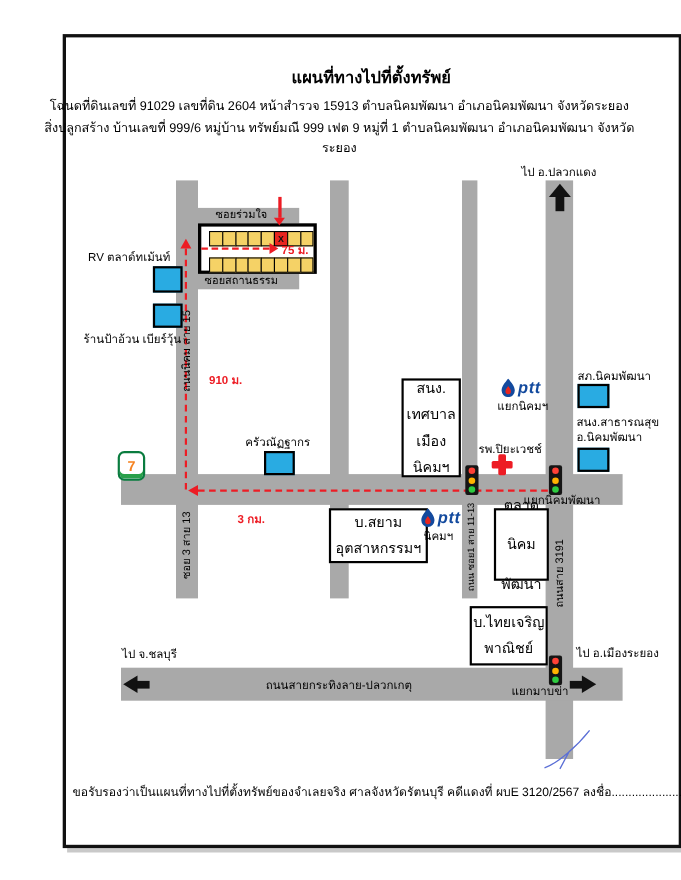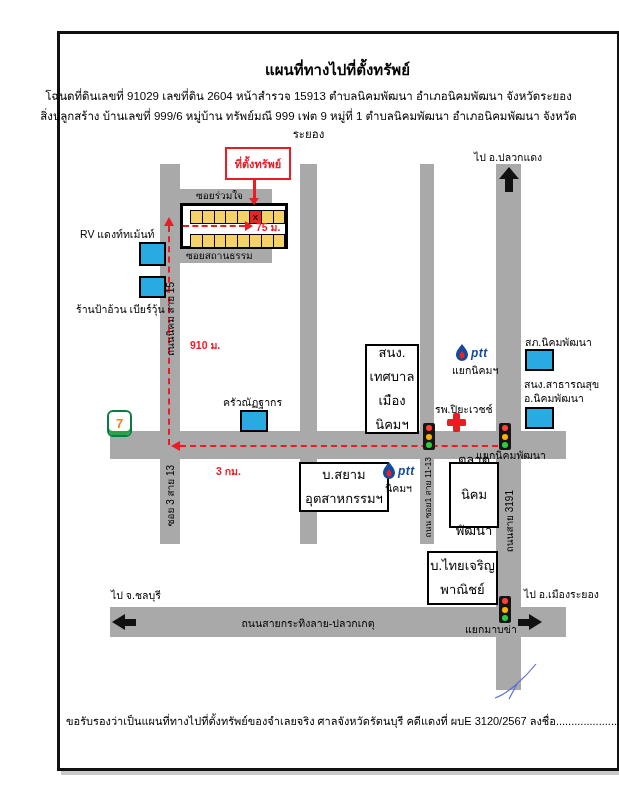--- a/index.html
+++ b/index.html
@@ -49,21 +49,21 @@
   .cross div{position:absolute;background:#ed1c24;border-radius:1.5px;}
   .cross .v{left:6px;top:0;width:7px;height:19px;}
   .cross .h{left:0;top:6px;width:19px;height:7px;}
   
   .seven{position:absolute;width:21px;height:23px;background:#fff;border:2px solid #0a7c3f;
          border-radius:6px;display:flex;align-items:center;justify-content:center;
          font-size:13px;font-weight:bold;color:#f58220;
          box-shadow:inset 0 -4px 0 #2aa04a;}
   
   .ptt{position:absolute;display:flex;align-items:center;gap:2px;}
-  .ptt .word{font-size:12px;font-weight:bold;font-style:italic;color:#134a9e;letter-spacing:0.5px;}
+  .ptt .word{font-size:15px;font-weight:bold;font-style:italic;color:#134a9e;letter-spacing:0.5px;}
 </style>
 </head>
 <body>
 
 <div class="page">
   <div class="frame"></div>
 
   <div class="title">แผนที่ทางไปที่ตั้งทรัพย์</div>
   <div class="sub" style="top:87px;">โฉนดที่ดินเลขที่ 91029  เลขที่ดิน 2604  หน้าสำรวจ 15913  ตำบลนิคมพัฒนา  อำเภอนิคมพัฒนา  จังหวัดระยอง</div>
   <div class="sub" style="top:107px;">สิ่งปลูกสร้าง บ้านเลขที่ 999/6  หมู่บ้าน ทรัพย์มณี 999 เฟต 9  หมู่ที่ 1  ตำบลนิคมพัฒนา  อำเภอนิคมพัฒนา  จังหวัดระยอง</div>
@@ -96,37 +96,36 @@
         <div class="house-cell"></div>
         <div class="house-cell"></div>
         <div class="house-cell"></div>
         <div class="house-cell"></div>
         <div class="house-cell"></div>
         <div class="house-cell"></div>
         <div class="house-cell"></div>
       </div>
   </div>
 
-  <div class="callout">ที่ตั้งทรัพย์</div>
   <div class="callout-line"></div>
   <div class="tri" style="left:221px;top:198px;border-width:7px 5px 0 5px;border-color:#ed1c24 transparent transparent transparent;"></div>
 
   <div class="dash-h" style="left:155px;top:225px;width:62px;"></div>
   <div class="tri" style="left:217px;top:221px;border-width:5px 0 5px 8px;border-color:transparent transparent transparent #ed1c24;"></div>
   <div class="dist" style="left:228px;top:219px;">75 ม.</div>
 
   <div class="dash-v" style="left:140px;top:226px;height:219px;"></div>
   <div class="tri" style="left:136px;top:217px;border-width:0 5px 9px 5px;border-color:transparent transparent #ed1c24 transparent;"></div>
   <div class="dist" style="left:162px;top:337px;">910 ม.</div>
 
   <div class="dash-h" style="left:152px;top:445px;width:318px;"></div>
   <div class="tri" style="left:143px;top:441px;border-width:5px 9px 5px 0;border-color:transparent #ed1c24 transparent transparent;"></div>
   <div class="dist" style="left:188px;top:463px;">3 กม.</div>
 
-  <div class="lbl" style="left:52px;top:227px;">RV แดงท์ทเม้นท์</div>
+  <div class="lbl" style="left:52px;top:227px;">RV ตลาด์ทเม้นท์</div>
   <div class="bluesq" style="left:111px;top:242px;width:23px;height:20px;"></div>
   <div class="bluesq" style="left:111px;top:276px;width:23px;height:18px;"></div>
   <div class="lbl" style="left:48px;top:302px;">ร้านป้าอ้วน เบียร์วุ้น</div>
   <div class="vlbl" style="left:135px;top:282px;">ถนนนิคม สาย 15</div>
   <div class="vlbl" style="left:135px;top:465px;">ซอย 3 สาย 13</div>
 
   <div class="seven" style="left:79px;top:410px;">
     <span>7</span>
   </div>
 

